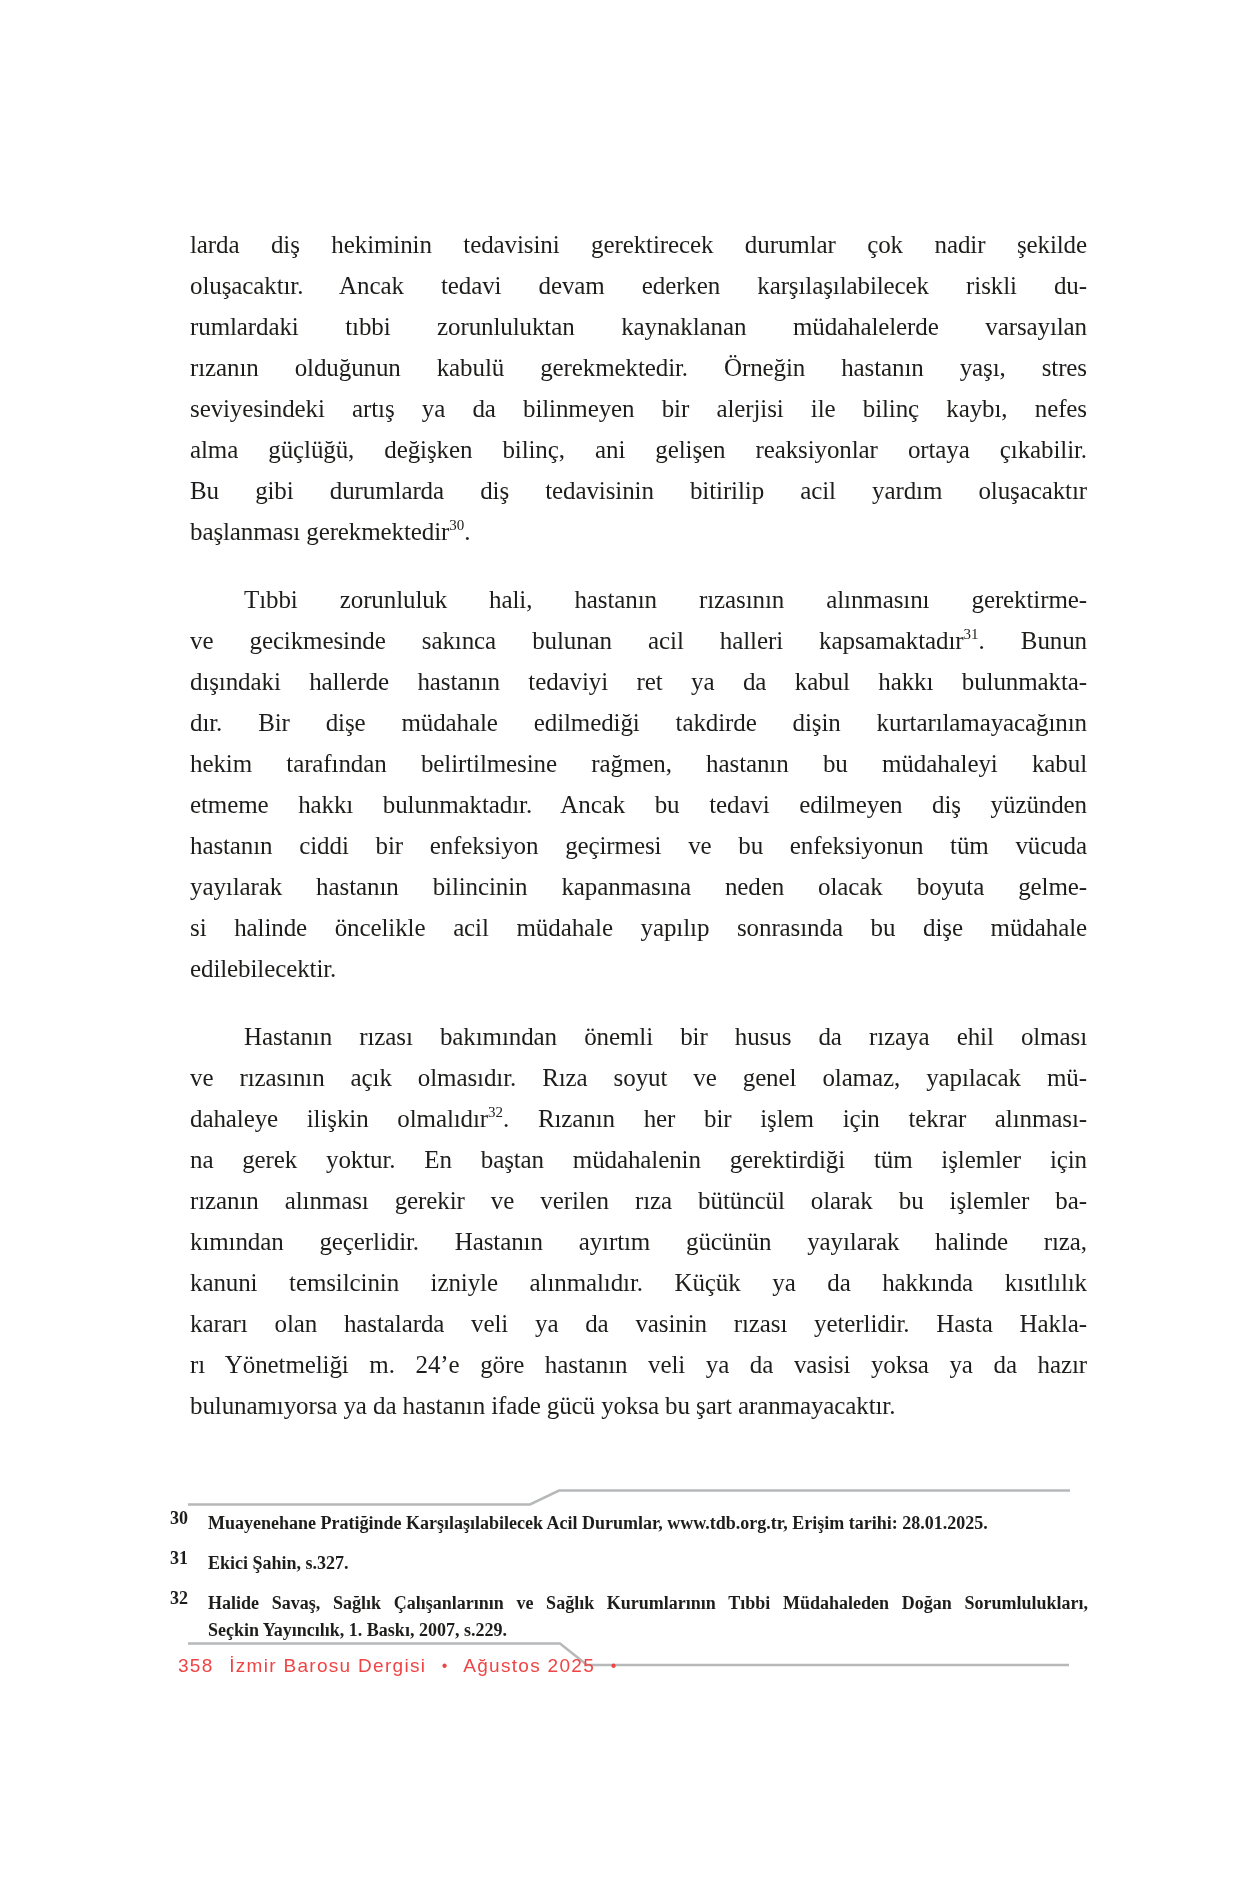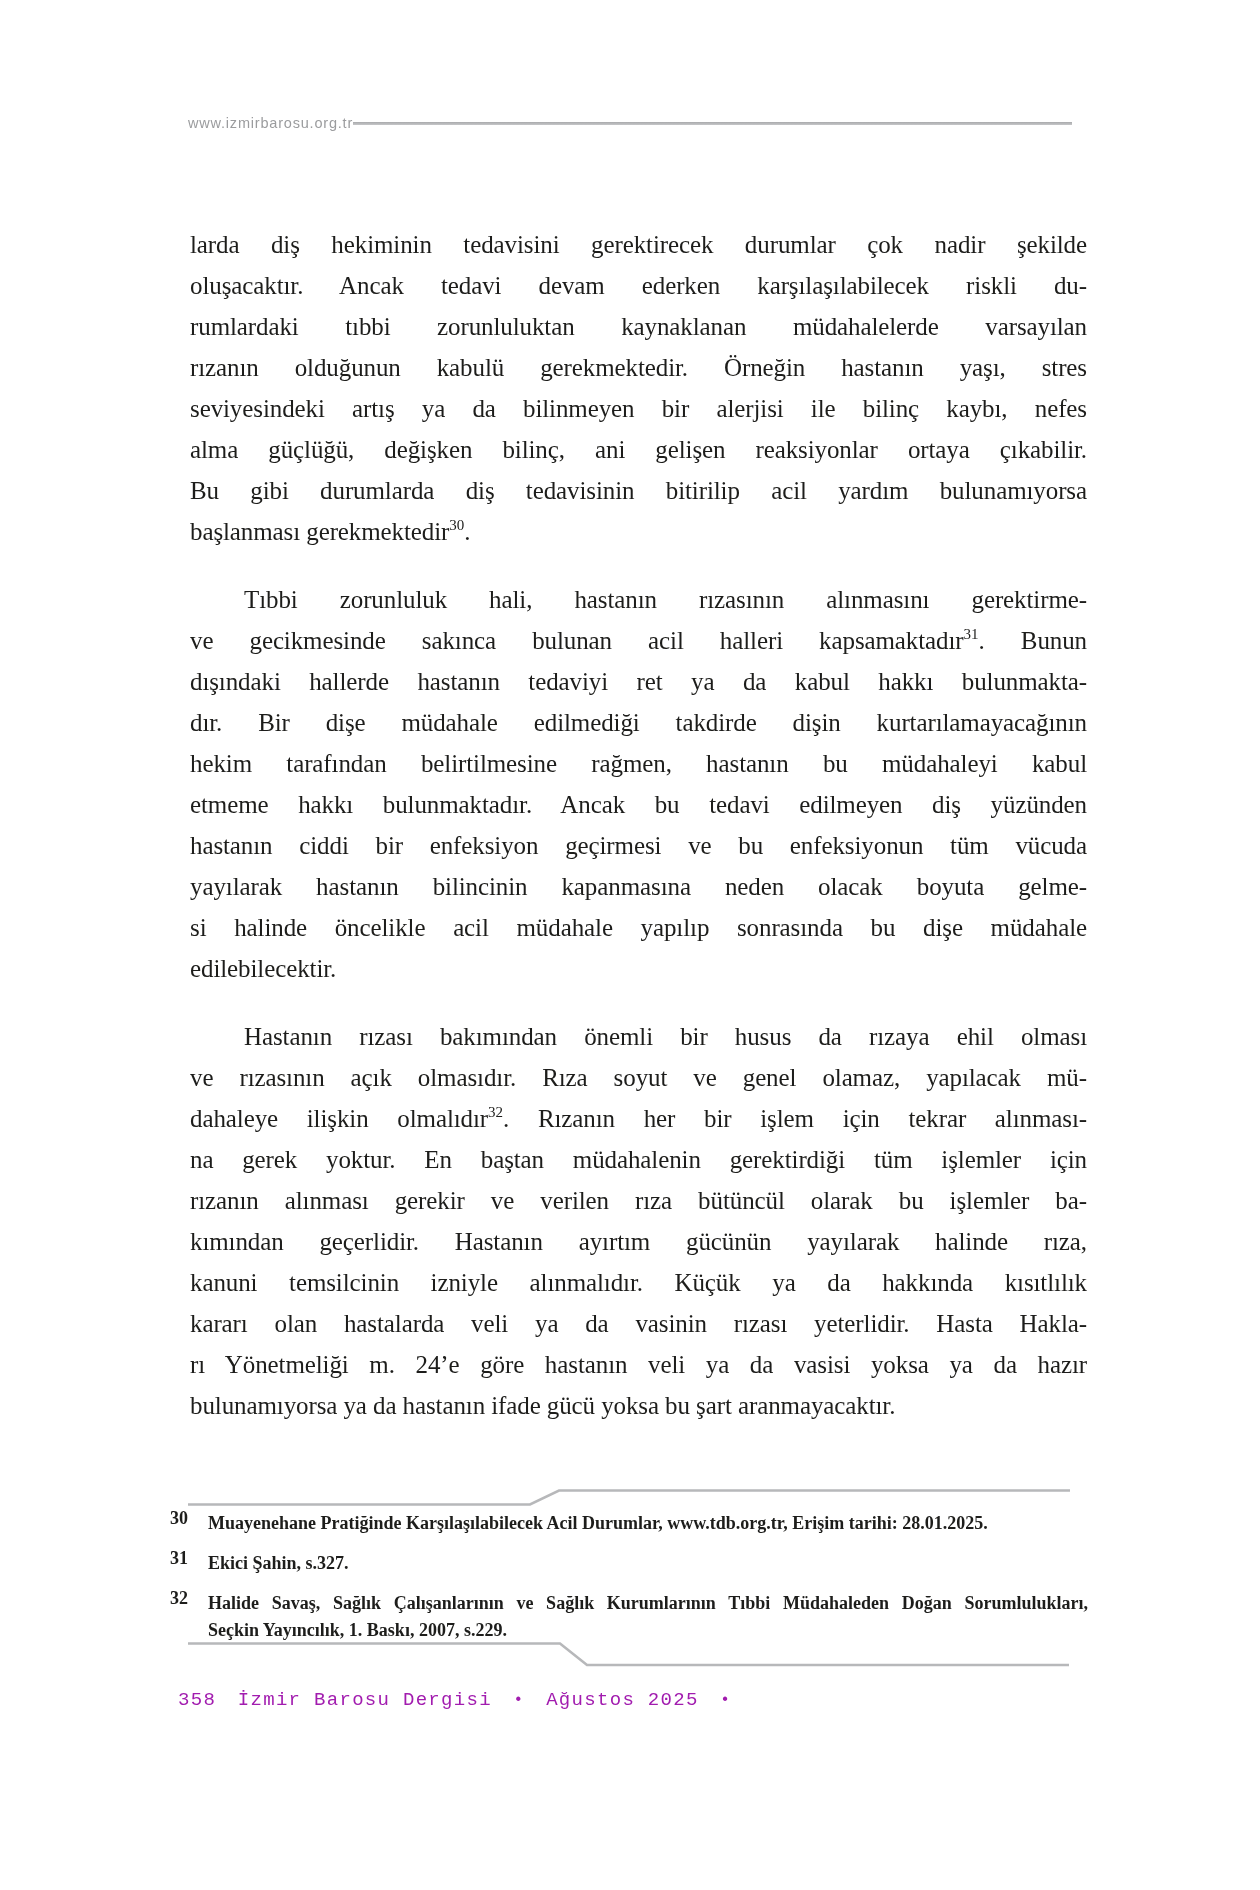--- a/index.html
+++ b/index.html
@@ -47,47 +47,43 @@
   }
   .fn { padding-left: 38px; margin-bottom: 13px; font-weight: bold; }
   .fn-line.jl { text-align: justify; text-align-last: justify; }
   .fn-num {
     display: inline-block; width: 38px; margin-left: -38px;
     font-size: 18px; position: relative; top: -5px;
   }
   
   .footer-rule { position: absolute; left: 188px; top: 1641px; }
   .footer-text {
-    position: absolute; left: 178px; top: 1687px;
-    font-family: Liberation Mono, monospace;
-    font-size: 19px; letter-spacing: 1.3px; color: #a21caf;
+    position: absolute; left: 178px; top: 1653px;
+    font-family: Liberation Sans, sans-serif;
+    font-size: 19px; letter-spacing: 1.3px; color: #ef4444;
     white-space: nowrap; line-height: 26px;
   }
   .footer-text .seg { margin-right: 9px; }
   .footer-text .bullet { font-size: 16px; position: relative; top: -1px; }
 </style>
 </head>
 <body>
 
 <div class="page">
 
-  <div class="header">
-    <span class="header-url">www.izmirbarosu.org.tr</span>
-    <div class="header-rule"></div>
-  </div>
 
   <div class="body-text">
       <div class="para">
         <div class="line jl">larda diş hekiminin tedavisini gerektirecek durumlar çok nadir şekilde</div>
         <div class="line jl">oluşacaktır. Ancak tedavi devam ederken karşılaşılabilecek riskli du-</div>
         <div class="line jl">rumlardaki tıbbi zorunluluktan kaynaklanan müdahalelerde varsayılan</div>
         <div class="line jl">rızanın olduğunun kabulü gerekmektedir. Örneğin hastanın yaşı, stres</div>
         <div class="line jl">seviyesindeki artış ya da bilinmeyen bir alerjisi ile bilinç kaybı, nefes</div>
         <div class="line jl">alma güçlüğü, değişken bilinç, ani gelişen reaksiyonlar ortaya çıkabilir.</div>
-        <div class="line jl">Bu gibi durumlarda diş tedavisinin bitirilip acil yardım bulunamıyorsa</div>
+        <div class="line jl">Bu gibi durumlarda diş tedavisinin bitirilip acil yardım oluşacaktır</div>
         <div class="line">başlanması gerekmektedir<sup class="ref">30</sup>.</div>
       </div>
       <div class="para">
         <div class="line jl ind">Tıbbi zorunluluk hali, hastanın rızasının alınmasını gerektirme-</div>
         <div class="line jl">ve gecikmesinde sakınca bulunan acil halleri kapsamaktadır<sup class="ref">31</sup>. Bunun</div>
         <div class="line jl">dışındaki hallerde hastanın tedaviyi ret ya da kabul hakkı bulunmakta-</div>
         <div class="line jl">dır. Bir dişe müdahale edilmediği takdirde dişin kurtarılamayacağının</div>
         <div class="line jl">hekim tarafından belirtilmesine rağmen, hastanın bu müdahaleyi kabul</div>
         <div class="line jl">etmeme hakkı bulunmaktadır. Ancak bu tedavi edilmeyen diş yüzünden</div>
         <div class="line jl">hastanın ciddi bir enfeksiyon geçirmesi ve bu enfeksiyonun tüm vücuda</div>

